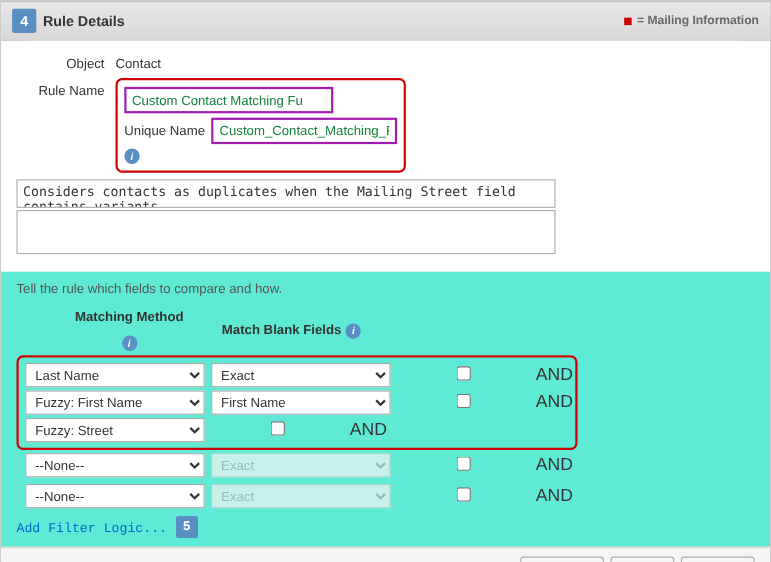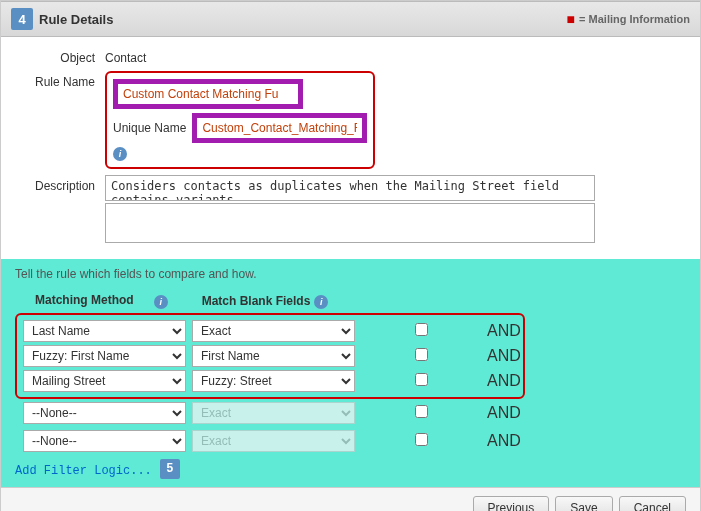--- a/index.html
+++ b/index.html
@@ -84,25 +84,25 @@
       padding-top: 4px;
     }
     .highlighted-box {
       border: 2px solid #cc0000;
       border-radius: 6px;
       padding: 6px;
       margin-left: 0;
     }
     .form-input {
       width: 100%;
-      border: 5px solid #a21caf;
+      border: 2px solid #a21caf;
       padding: 3px 5px;
       font-size: 12px;
       background: #fff;
-      color: #c2410c;
+      color: #15803d;
       margin-bottom: 4px;
       max-width: 200px;
     }
     .form-input:last-of-type {
       margin-bottom: 0;
     }
     .info-icon {
       display: inline-flex;
       align-items: center;
       justify-content: center;
@@ -297,35 +297,34 @@
         </div>
         <div style="display:flex;align-items:center;gap:6px;margin-bottom:2px;">
           <span style="font-size:12px;color:#333;white-space:nowrap;">Unique Name</span>
           <input class="form-input" type="text" style="margin-bottom: 0px; max-width: 190px;" value="Custom_Contact_Matching_F">
         </div>
         <span class="info-icon">i</span>
       </div>
     </div>
 
     <div class="form-row">
-      <div class="form-label">Description</div>
       <div class="description-section" style="flex:1;">
         <textarea class="desc-first-line" style="resize: none; max-width: 490px; height: 26px; overflow: hidden;">Considers contacts as duplicates when the Mailing Street field contains variants.</textarea>
         <div class="desc-empty-box" style="max-width:490px;border:1px solid #aaa;height:40px;background:#fff;"></div>
       </div>
     </div>
   </div>
 
 
   <div class="matching-criteria">
     <div class="criteria-desc">Tell the rule which fields to compare and how.</div>
 
     <div class="criteria-header-row">
       <div style="width:10px;"></div>
-      <div class="col-method" style="display:flex;align-items:flex-start;gap:20px;">
+      <div class="col-method" style="display:flex;align-items:center;gap:8px;flex-direction:column;">
         <span>Matching Method</span>
         <span class="info-icon">i</span>
       </div>
       <div class="col-blank" style="display:flex;align-items:center;gap:4px;">
         <span>Match Blank Fields</span>
         <span class="info-icon">i</span>
       </div>
       <div class="col-and"></div>
     </div>
 
@@ -354,23 +353,20 @@
             <option>First Name</option>
           </select>
           <div style="width:120px;text-align:center;">
             <input type="checkbox" class="row-checkbox" style="">
           </div>
           <span class="row-and">AND</span>
         </div>
 
         <div class="criteria-row">
           <select class="row-select">
-            <option>Mailing Street</option>
-          </select>
-          <select class="row-select">
             <option>Fuzzy: Street</option>
           </select>
           <div style="width:120px;text-align:center;">
             <input type="checkbox" class="row-checkbox" style="">
           </div>
           <span class="row-and">AND</span>
         </div>
       </div>
 
       <div class="normal-row" style="margin-left:8px;">

